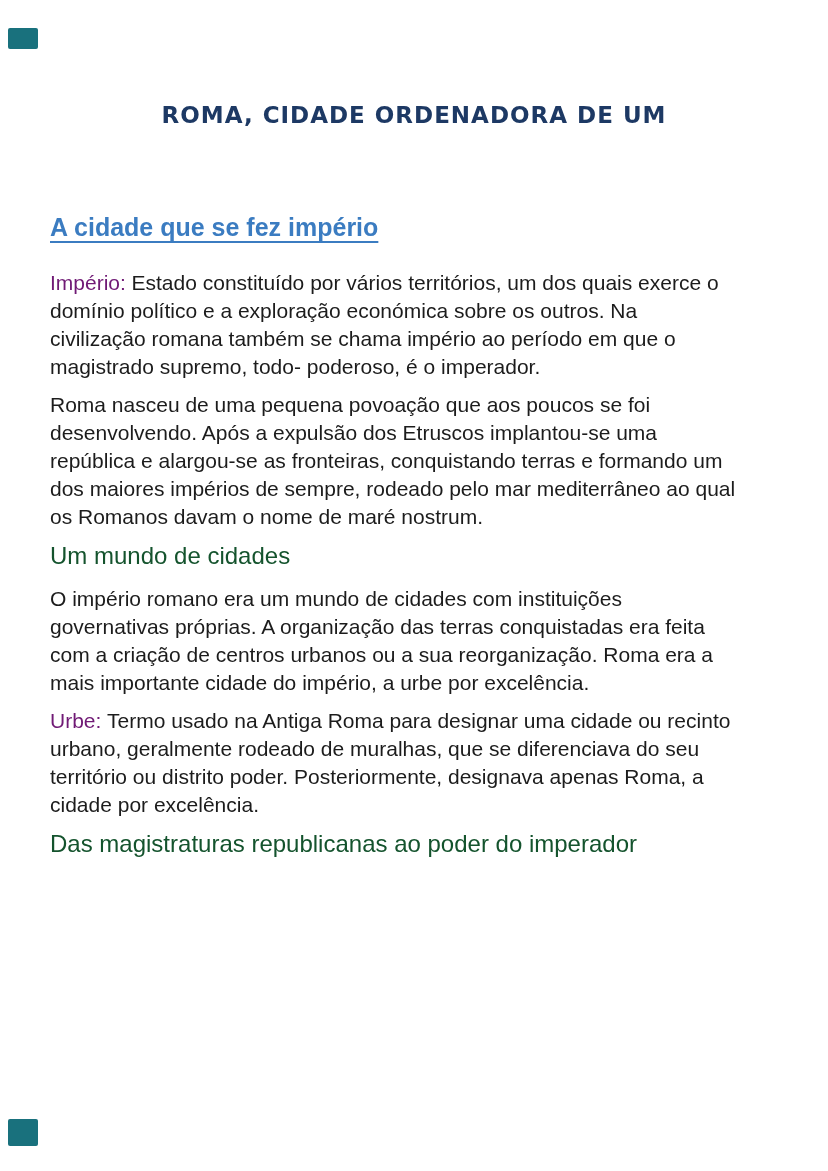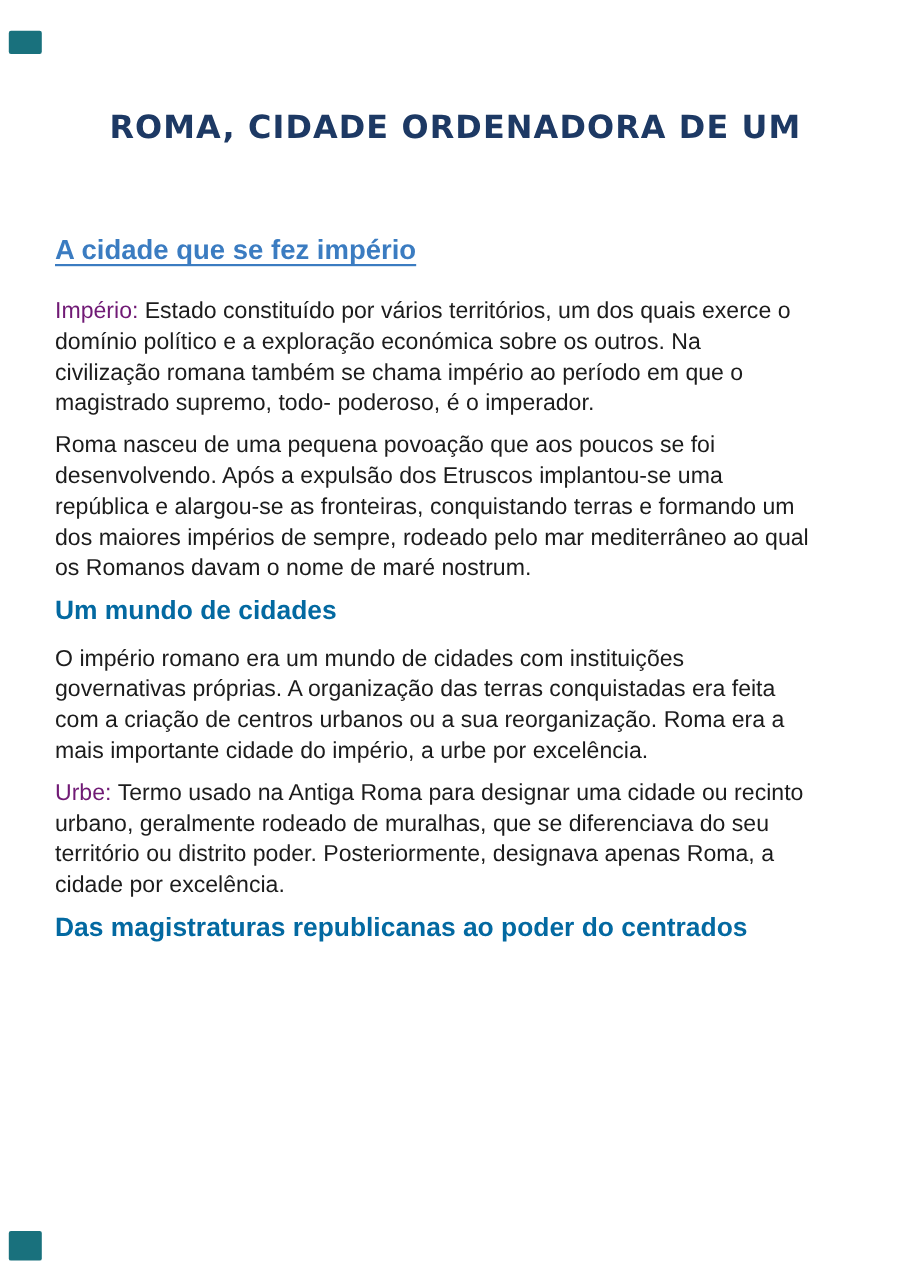--- a/index.html
+++ b/index.html
@@ -21,21 +21,21 @@
     background: #19717d;
     border-radius: 2px;
   }
   .corner-mark.top { top: 28px; height: 21px; }
   .corner-mark.bottom { top: 1119px; height: 27px; }
 
   .doc-title {
     text-align: center;
     font-family: "DejaVu Sans", "Liberation Sans", sans-serif;
     font-weight: 800;
-    font-size: 29px;
+    font-size: 23px;
     line-height: 38px;
     letter-spacing: 1px;
     color: #1d3964;
   }
 
   .content {
     margin: 0 46px 0 50px;
   }
 
   h1.sec {
@@ -47,22 +47,22 @@
   }
   h1.sec .u {
     text-decoration: underline;
     text-decoration-thickness: 2px;
     text-underline-offset: 5px;
   }
   h2.sec {
     margin: 0 0 14px 0;
     font-size: 24px;
     line-height: 30px;
-    font-weight: bold;
-    color: #0369a1;
+    font-weight: normal;
+    color: #14532d;
   }
   p.body-par {
     margin: 0 0 10px 0;
     font-size: 21px;
     line-height: 28px;
     white-space: pre-line;
     color: #1c1c1c;
   }
   .term {
     color: #701a75;
@@ -101,17 +101,17 @@
     <p class="body-par">O império romano era um mundo de cidades com instituições
 governativas próprias. A organização das terras conquistadas era feita
 com a criação de centros urbanos ou a sua reorganização. Roma era a
 mais importante cidade do império, a urbe por excelência.</p>
 
     <p class="body-par"><span class="term">Urbe:</span><span>Termo usado na Antiga Roma para designar uma cidade ou recinto
 urbano, geralmente rodeado de muralhas, que se diferenciava do seu
 território ou distrito poder. Posteriormente, designava apenas Roma, a
 cidade por excelência.</span></p>
 
-    <h2 class="sec">Das magistraturas republicanas ao poder do centrados</h2>
+    <h2 class="sec">Das magistraturas republicanas ao poder do imperador</h2>
 
 
   </div>
 </div>
 
 </body></html>

